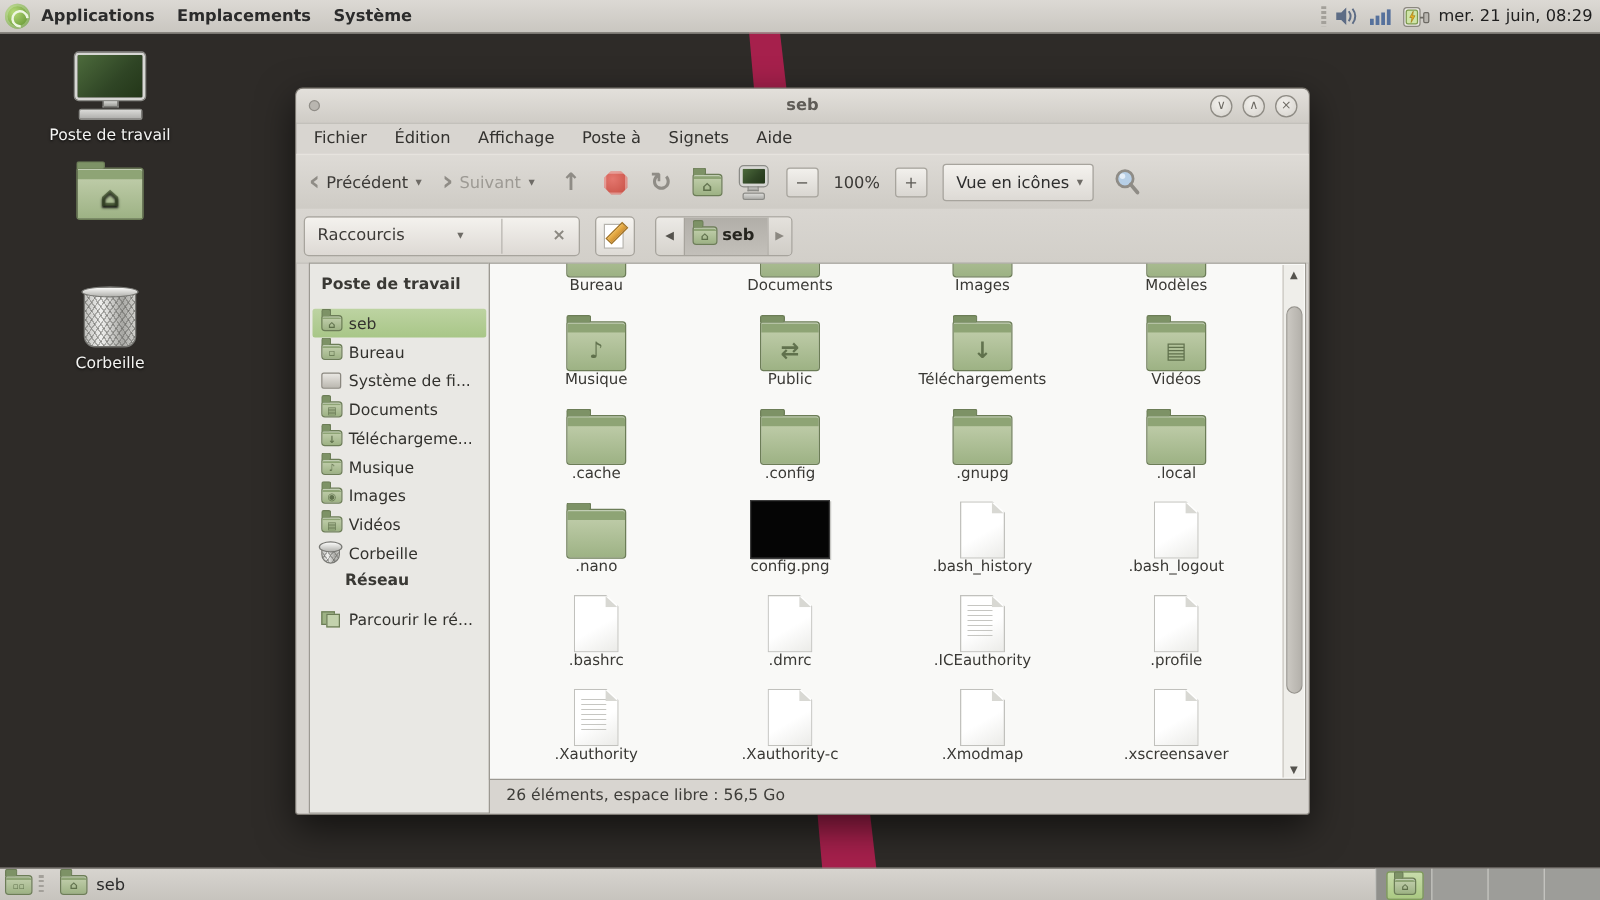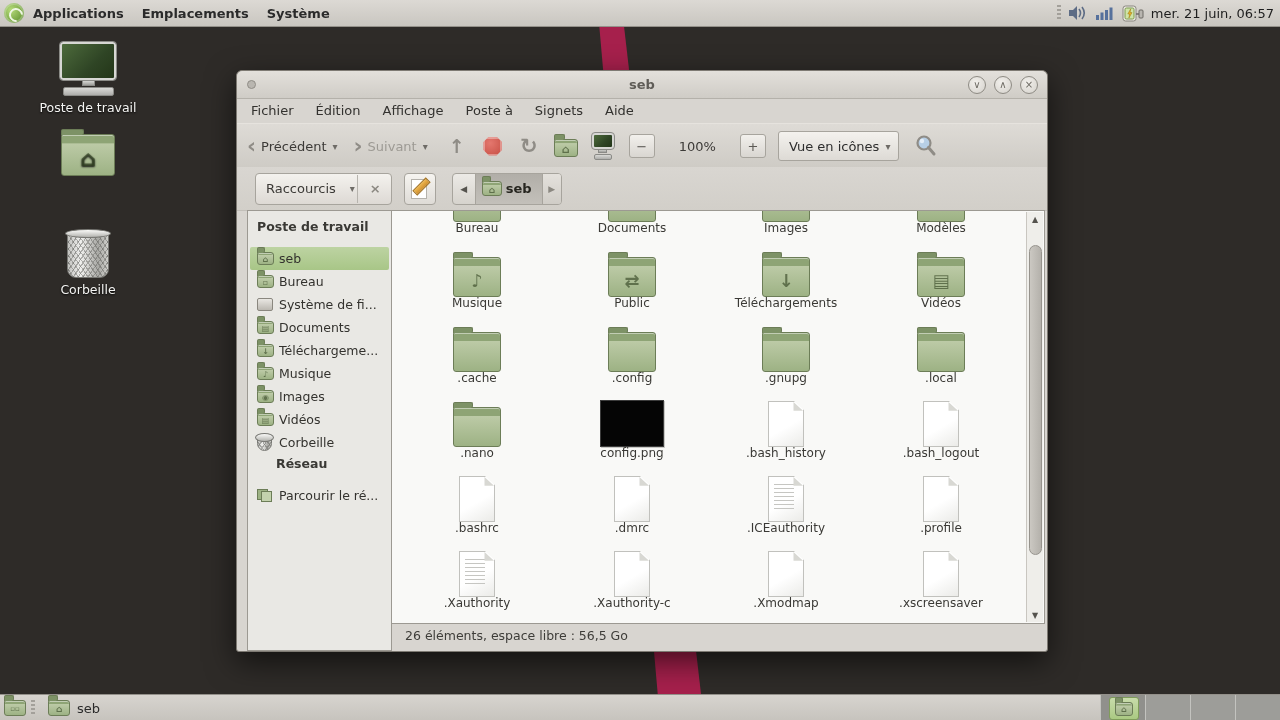--- a/index.html
+++ b/index.html
@@ -107,23 +107,23 @@
     background:linear-gradient(#f4f2ee,#dddad5);display:flex;align-items:center;font-size:13px;}
   .stop-oct{width:19px;height:19px;background:radial-gradient(circle at 38% 32%,#e4776e,#c44c41);
     clip-path:polygon(30% 0,70% 0,100% 30%,100% 70%,70% 100%,30% 100%,0 70%,0 30%);
     box-shadow:inset 0 0 0 2px rgba(255,255,255,.35);}
   .refresh{font-size:21px;color:#8f8c86;font-weight:bold;}
   .uparrow{font-size:19px;color:#8f8c86;font-weight:bold;}
 
   #locbar{position:absolute;left:0;top:96px;right:0;height:43px;display:flex;
     align-items:center;background:linear-gradient(#d9d6d1,#d2cfc9);
     border-bottom:1px solid #c2bfb9;}
-  #shortcut-combo{margin-left:18px;height:30px;border:1px solid #a7a49d;border-radius:4px;
+  #shortcut-combo{margin-left:6px;height:30px;border:1px solid #a7a49d;border-radius:4px;
     background:linear-gradient(#f4f2ee,#ddd9d4);display:flex;align-items:center;
-    font-size:13px;color:#3c3a37;}
+    font-size:13px;color:#3c3a37;gap:28px;}
   #shortcut-combo .sep{width:1px;height:28px;background:#b7b4ae;margin:0 2px;}
   #pencil-btn{margin-left:12px;width:30px;height:30px;border:1px solid #a7a49d;border-radius:4px;
     background:linear-gradient(#f6f4f0,#dedbd6);position:relative;}
   .pencil-sheet{position:absolute;left:6px;top:5px;width:14px;height:18px;background:#fff;
     border:1px solid #b5b2ac;}
   .pencil-bar{position:absolute;left:7px;top:9px;width:17px;height:5px;background:
     linear-gradient(#f0b952,#cf8f2e);transform:rotate(-45deg);border:1px solid #a06f1e;}
   #crumbs{margin-left:16px;height:30px;display:flex;align-items:stretch;
     border:1px solid #a7a49d;border-radius:4px;overflow:hidden;
     background:linear-gradient(#eceae6,#d6d3cd);}
@@ -211,21 +211,21 @@
       </span>
       <span>
         <svg width="22" height="17" viewBox="0 0 22 17">
           <rect x="1" y="1" width="13" height="15" rx="2.5" fill="#e8e6e1" stroke="#8a877f"></rect>
           <rect x="3" y="3" width="9" height="11" rx="1.5" fill="#cfe4a8" stroke="#7c9a4e"></rect>
           <polygon points="8.6,4 5.8,9 7.6,9 6.9,13 10,7.6 8.1,7.6" fill="#e9b325" stroke="#9a7410" stroke-width="0.5"></polygon>
           <path d="M14 9 h4 m0 0 v-3 m0 3 v3" stroke="#6d6a64" stroke-width="1.4" fill="none"></path>
           <rect x="17" y="5" width="4" height="8" rx="1" fill="#b9b6b0" stroke="#6d6a64"></rect>
         </svg>
       </span>
-      <span id="clock">mer. 21 juin, 06:57</span>
+      <span id="clock">mer. 21 juin, 08:29</span>
     </div>
   </div>
 
   <div id="desktop-icons">
       <div class="dicon" style="left: 22px; top: 44px;">
         <div class="art">
           <span class="gcomp">
       <span class="scr" style="display:block;width:52px;height:34px"></span>
       <span class="std" style="display:block;width:11px;height:5px"></span>
       <span class="kbd" style="display:block;width:49px;height:7px"></span>
@@ -294,21 +294,21 @@
           </span>
       </span>
       <span class="tb" style="width:32px;margin-left:5px">
         <span class="gcomp">
           <span class="scr" style="display:block;width:18px;height:12px"></span>
           <span class="std" style="display:block;width:7px;height:3px"></span>
           <span class="kbd" style="display:block;width:16px;height:4px"></span>
         </span>
       </span>
       <span class="sqbtn" style="margin-left:10px">−</span>
-      <span class="tbtxt" style="margin:0 24px">100%</span>
+      <span class="tbtxt" style="margin:0 12px">100%</span>
       <span class="sqbtn">+</span>
       <span id="view-dd" style="margin-left:12px">
         <span>Vue en icônes</span>
         <span class="caret">▾</span>
       </span>
       <span class="tb" style="width:34px;margin-left:10px">
         <svg width="24" height="24" viewBox="0 0 24 24">
           <circle cx="10" cy="9" r="6.5" fill="#b7cfe6" stroke="#8f8c86" stroke-width="2.2"></circle>
           <circle cx="8" cy="7" r="2.2" fill="#e4eef8"></circle>
           <line x1="14.5" y1="13.5" x2="20" y2="20" stroke="#8f8c86" stroke-width="3" stroke-linecap="round"></line>

